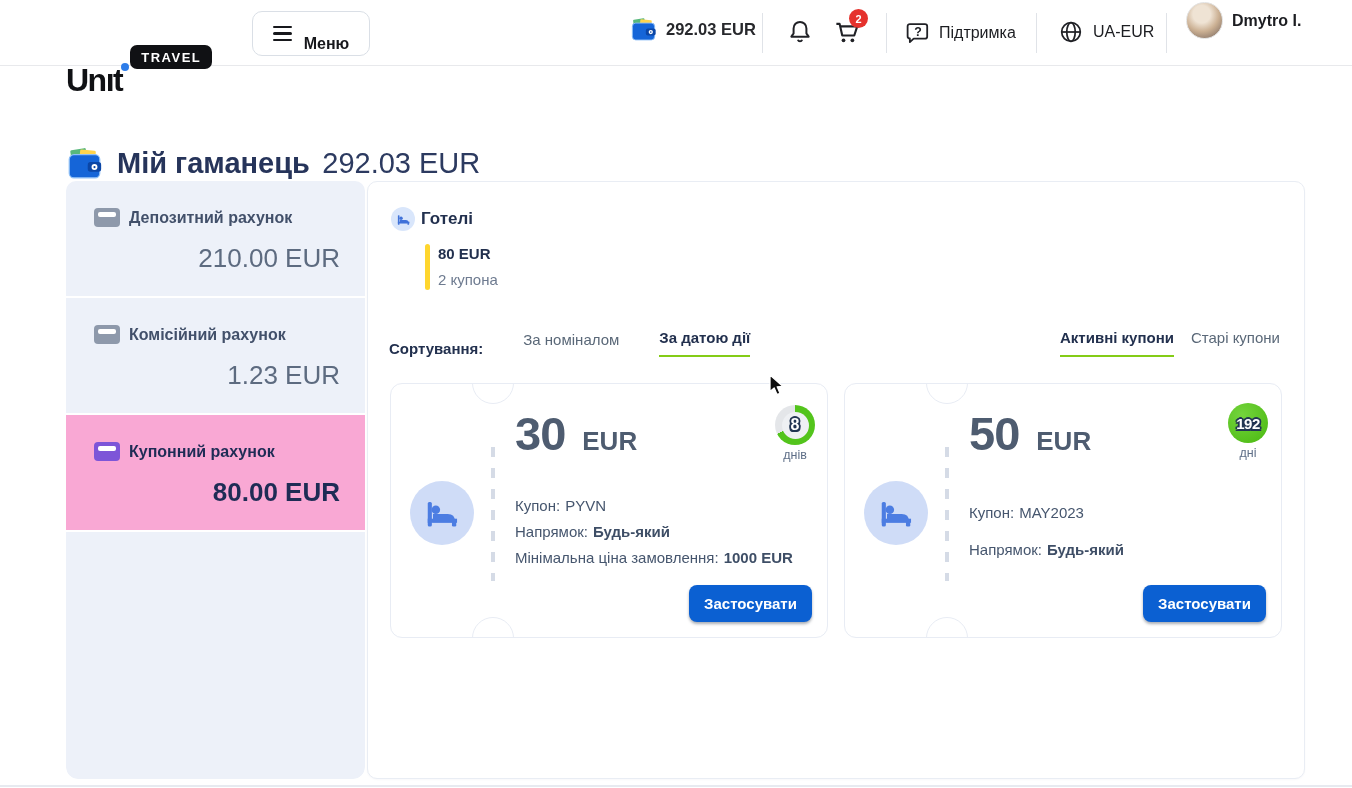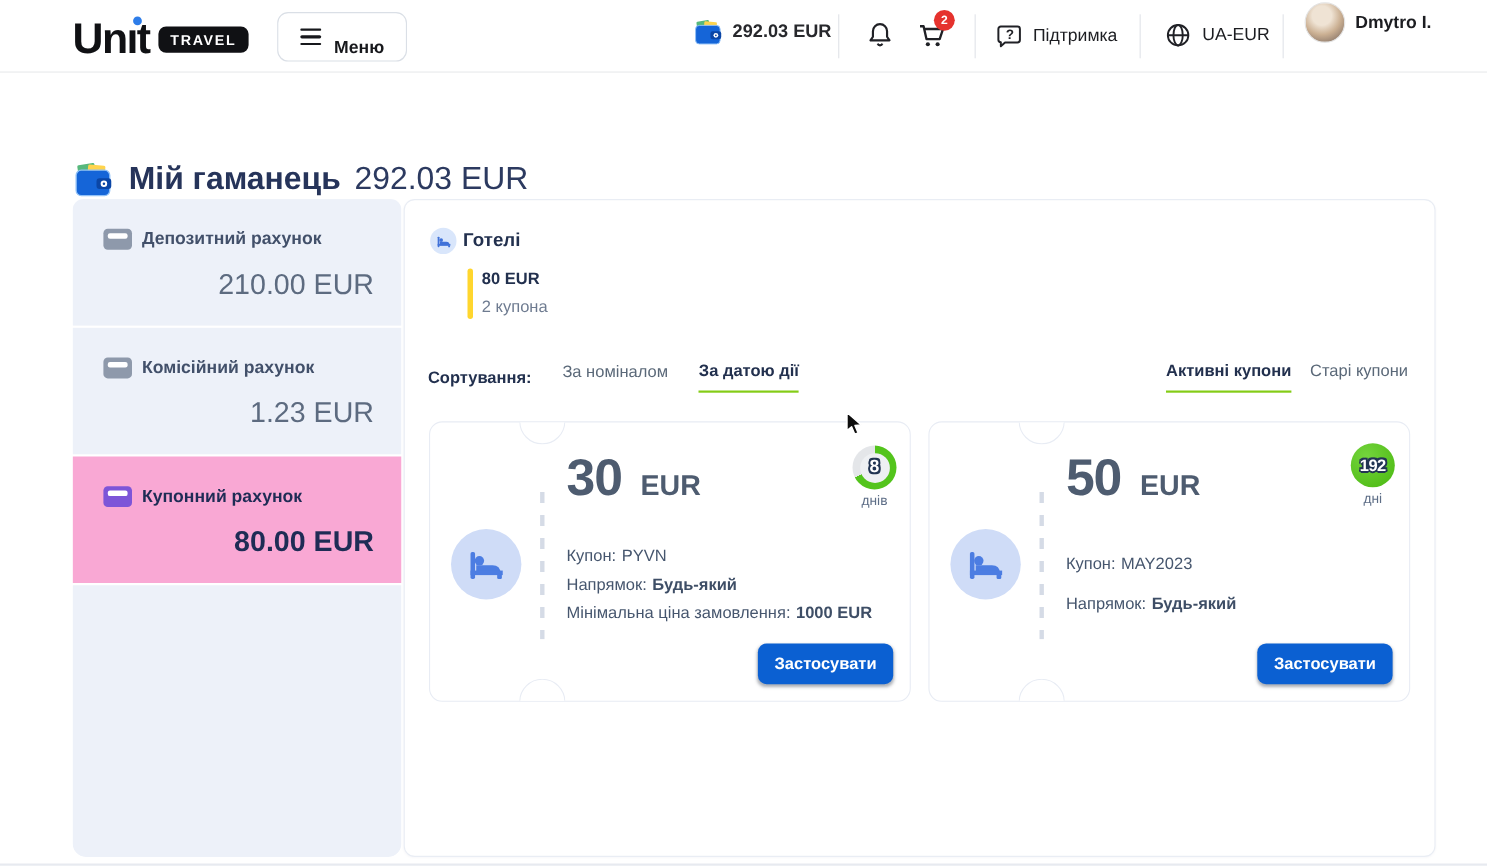--- a/index.html
+++ b/index.html
@@ -4,21 +4,21 @@
 <style>
   * { margin:0; padding:0; box-sizing:border-box; }
   html,body { width:1352px; height:788px; overflow:hidden; background:#fff;
               font-family:"Liberation Sans", sans-serif; }
   #app { position:relative; width:1352px; height:788px; background:#fff; }
 
   
   .header { position:absolute; left:0; top:0; right:0; height:66px; background:#fff;
             border-bottom:1px solid #e8e9ec; z-index:5; }
   .logo { position:absolute; left:66px; top:14px; display:flex; align-items:center; gap:8px; cursor:pointer; }
-  .logo-unit { font-size:39px; font-weight:800; letter-spacing:-1.5px; color:#101114; position:relative; }
+  .logo-unit { font-size:32px; font-weight:800; letter-spacing:-1.5px; color:#101114; position:relative;margin-top:48px; }
   .logo-dot { position:absolute; width:8px; height:8px; border-radius:50%; background:#2e7de9; left:55px; top:1px; }
   .logo-badge { background:#101114; color:#fff; font-size:13px; font-weight:700; letter-spacing:1.5px;
                 padding:5px 11px 4px; border-radius:7px; }
   .menu-btn { position:absolute; left:252px; top:11px; width:118px; height:45px; border:1px solid #dadfe6;
               border-radius:10px; background:#fff; display:flex; align-items:center; justify-content:center; gap:12px; }
   .burger { display:flex; flex-direction:column; gap:4px; }
   .burger i { display:block; width:19px; height:2.6px; background:#17181c; border-radius:2px; }
   .menu-label { font-size:16px; color:#17181c; font-weight:700;margin-top:20px; }
   .hdr-div { position:absolute; top:13px; width:1px; height:40px; background:#e0e3e8; }
   .wallet-chip { position:absolute; left:630px; top:16px; display:flex; align-items:center; gap:9px; }
@@ -57,21 +57,21 @@
   
   .panel { position:absolute; left:367px; top:181px; width:938px; height:598px; background:#fff;
            border:1px solid #e9edf4; border-radius:10px; box-shadow:0 1px 2px rgba(30,40,90,0.03); }
   .sec-icon { position:absolute; left:23px; top:25px; width:24px; height:24px; border-radius:50%;
               background:#d9e6fb; color:#4072d9; display:flex; align-items:center; justify-content:center; }
   .sec-title { position:absolute; left:53px; top:27px; font-size:17px; font-weight:700; color:#22304e; }
   .yellow-bar { position:absolute; left:57px; top:62px; width:5px; height:46px; border-radius:3px; background:#ffd62e; }
   .sec-total { position:absolute; left:70px; top:63px; font-size:15px; font-weight:700; color:#22304e; }
   .sec-count { position:absolute; left:70px; top:89px; font-size:15px; color:#6e7b90; }
 
-  .sort-row { position:absolute; left:21px; top:147px; display:flex; gap:28px; align-items:center; }
+  .sort-row { position:absolute; left:21px; top:147px; display:flex; gap:40px; align-items:flex-end; }
   .sort-label { font-size:15px; font-weight:700; color:#22304e; }
   .sort-opt { font-size:15px; color:#5a6878; cursor:pointer; padding-bottom:9px; }
   .sort-opt.active, .tab.active { color:#22304e; font-weight:700; border-bottom:2px solid #84cc16; }
   .tabs { position:absolute; right:24px; top:147px; display:flex; gap:17px; }
   .tab { font-size:15px; color:#5a6878; cursor:pointer; padding-bottom:9px; }
 
   
   .coupon { position:absolute; top:201px; width:438px; height:255px; background:#fff;
             border:1px solid #e8ecf4; border-radius:12px; }
   .coupon.c0 { left:22px; }

